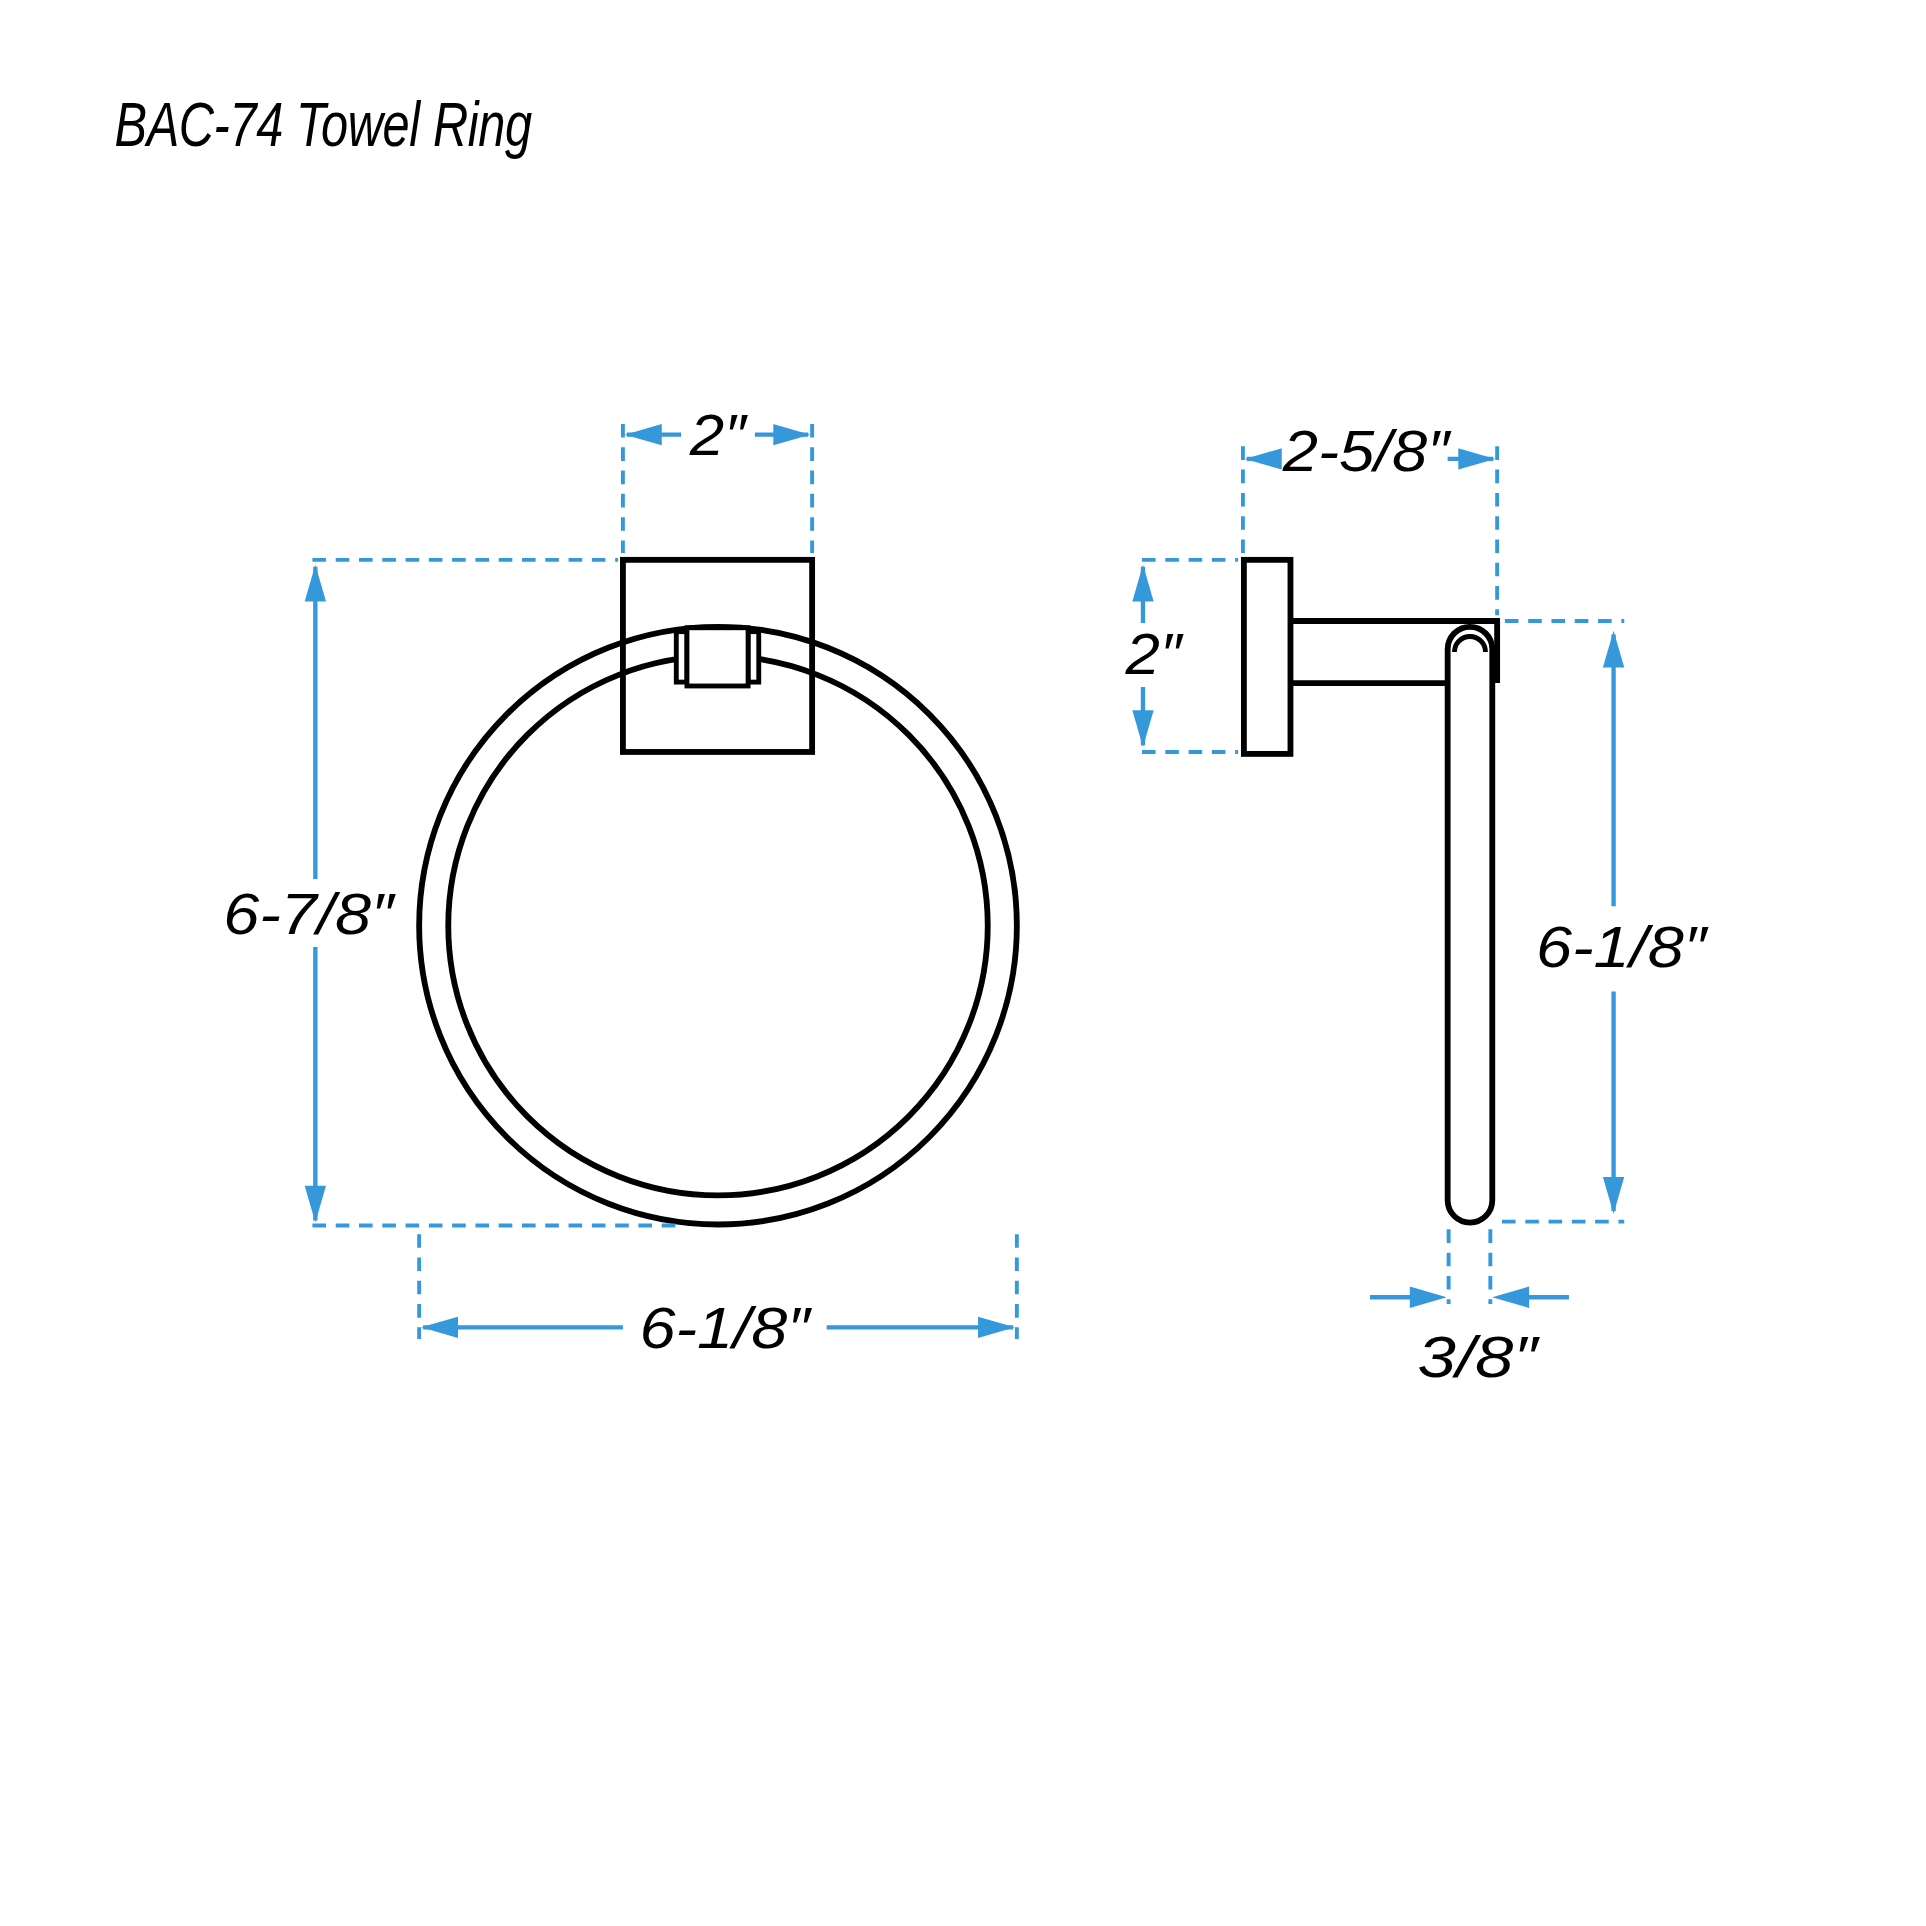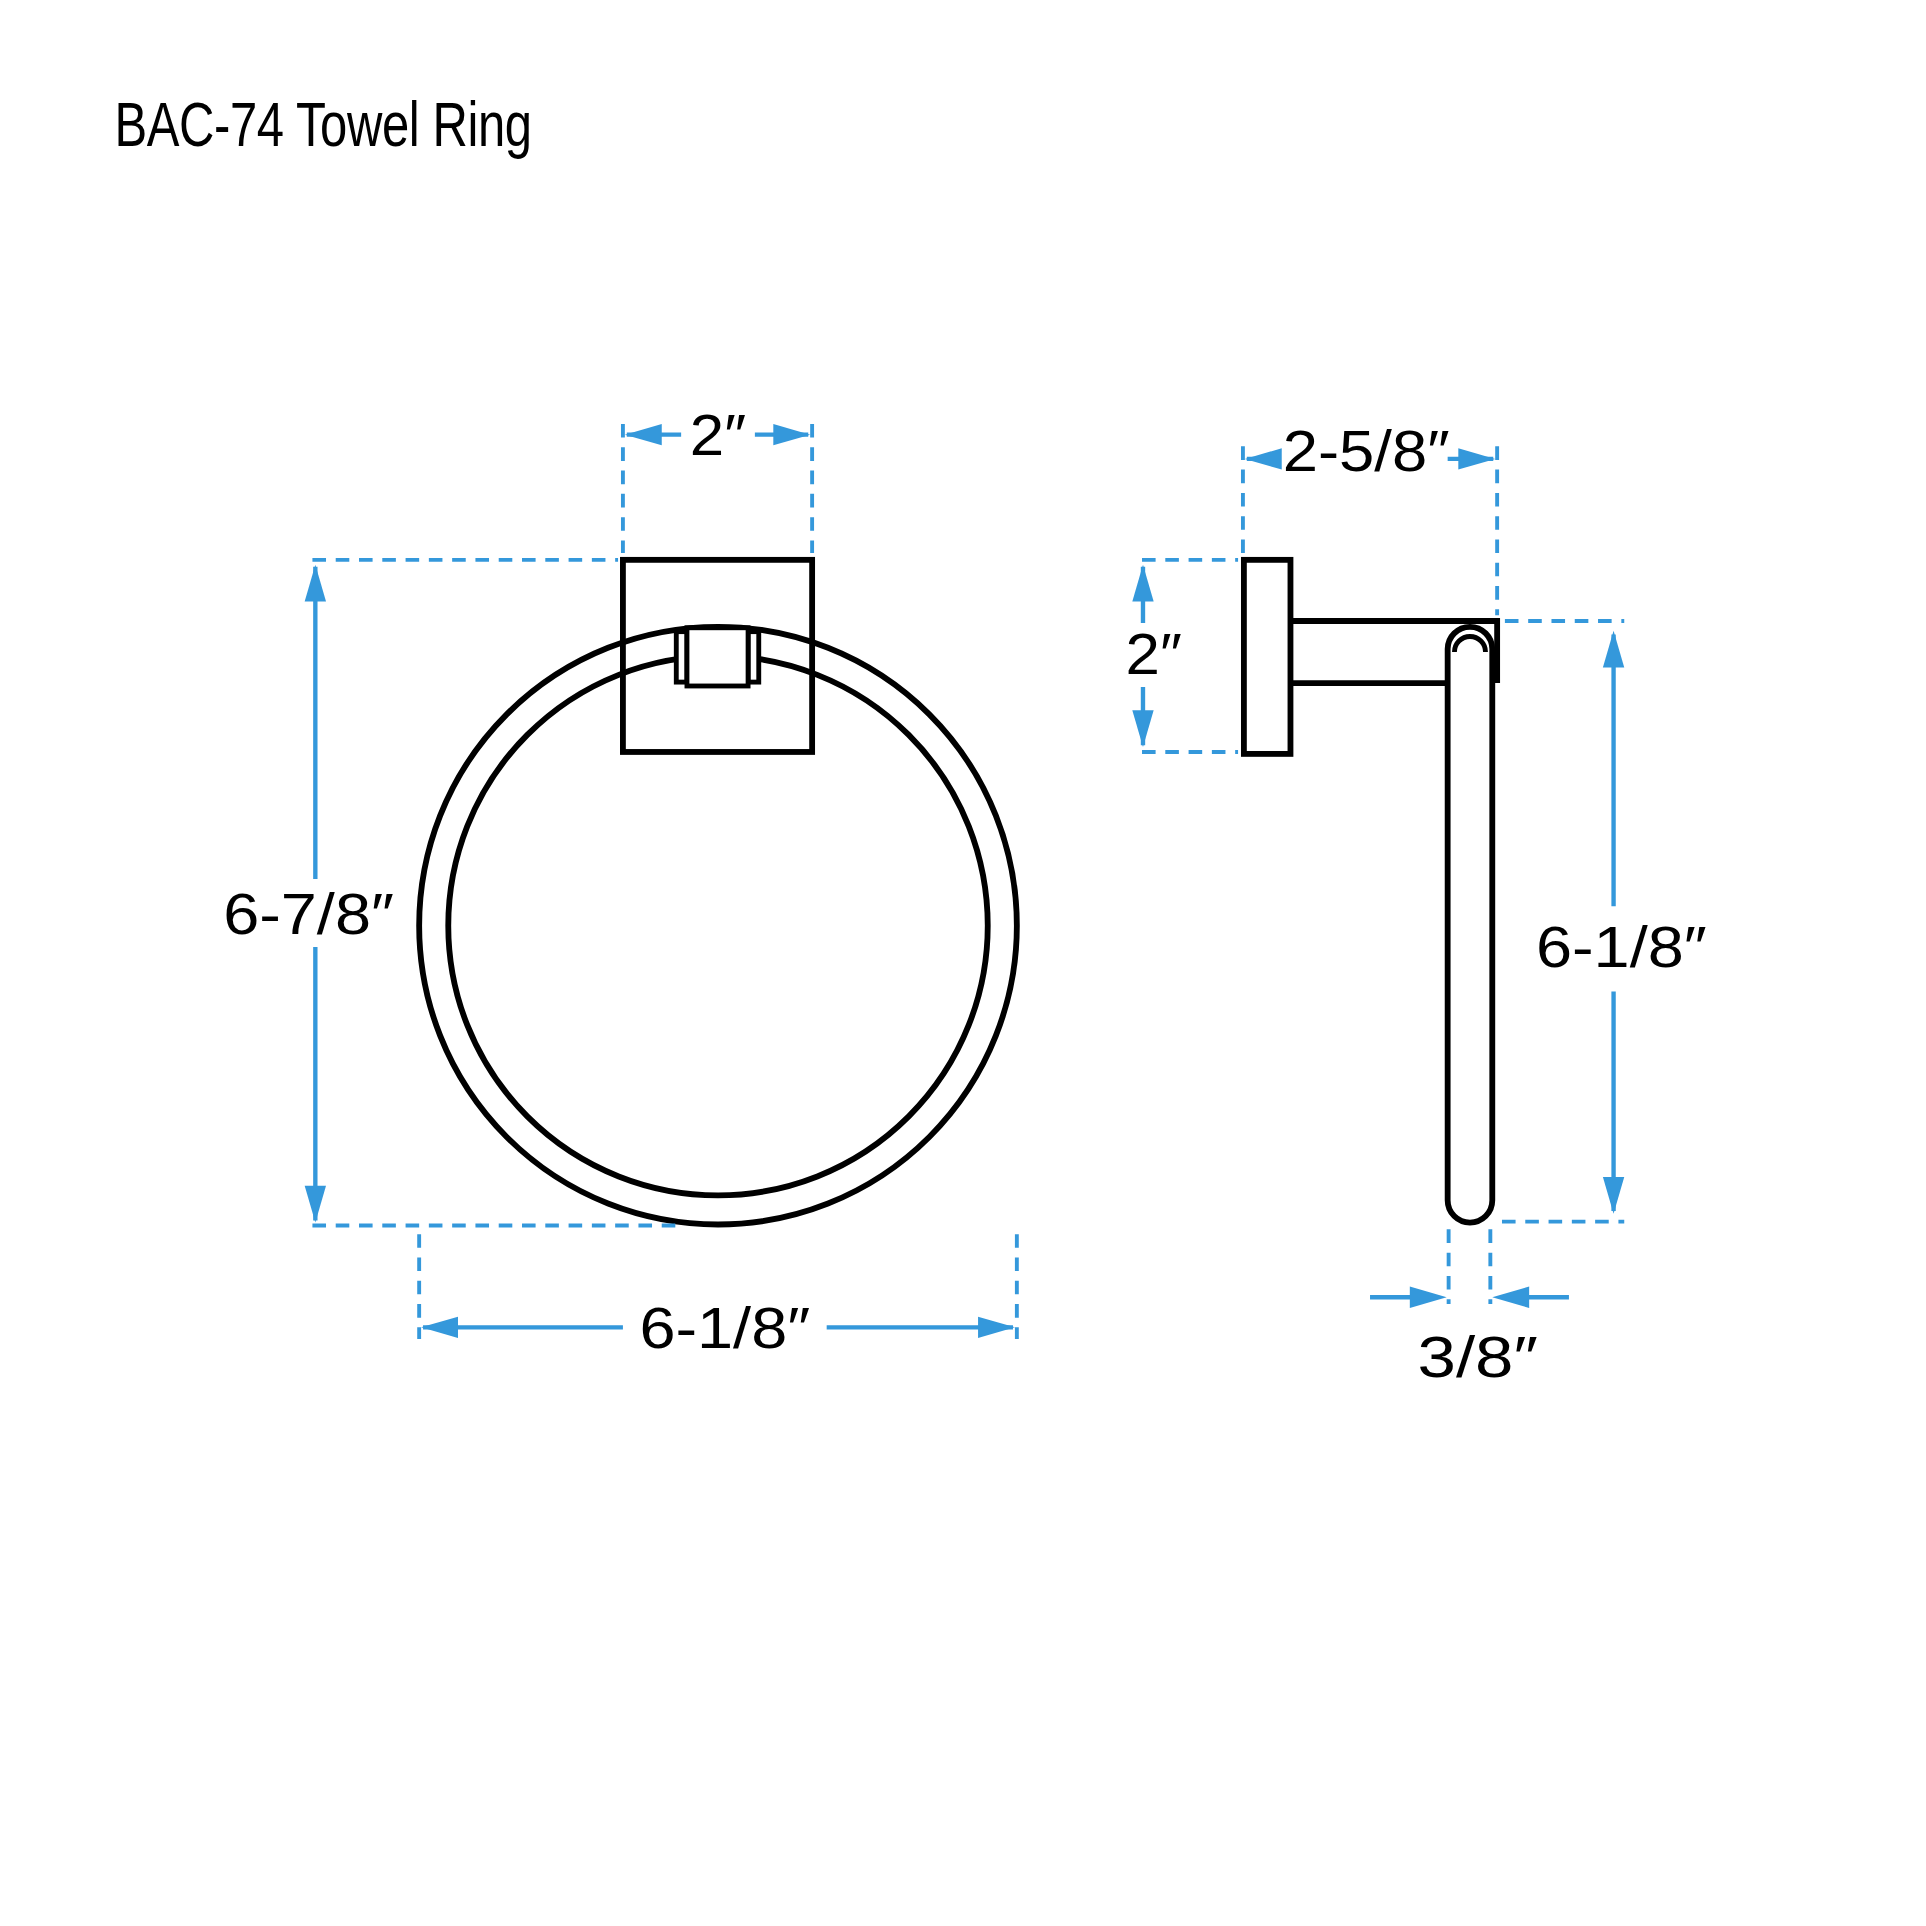--- a/index.html
+++ b/index.html
@@ -1,21 +1,21 @@
 <!DOCTYPE html>
 <html style="--dim: #3498DB; --line: #000000; --bg: #FFFFFF;"><head>
 <meta charset="utf-8">
 <style>
   :root{
     --dim:#3498DB;
     --line:#000000;
     --bg:#FFFFFF;
   }
   html,body{margin:0;padding:0;background:var(--bg);}
-  .stage{width:1716px;height:1926px;background:var(--bg);}
+  .stage{width:1716px;height:1926px;background:var(--bg);font-style:italic;}
   svg{display:block;}
   
   .obj  {stroke:var(--line);stroke-width:6;fill:none;stroke-linejoin:miter;}
   .obj-f{stroke:var(--line);stroke-width:6;fill:var(--bg);stroke-linejoin:miter;}
   .obj-t{stroke:var(--line);stroke-width:5;fill:var(--bg);stroke-linejoin:miter;}
   .obj-a{stroke:var(--line);stroke-width:5;fill:none;}
   
   .dash{stroke:var(--dim);stroke-width:4;stroke-dasharray:14 10;fill:none;}
   .dim {stroke:var(--dim);stroke-width:4.5;fill:none;}
   .ah  {fill:var(--dim);stroke:none;}

